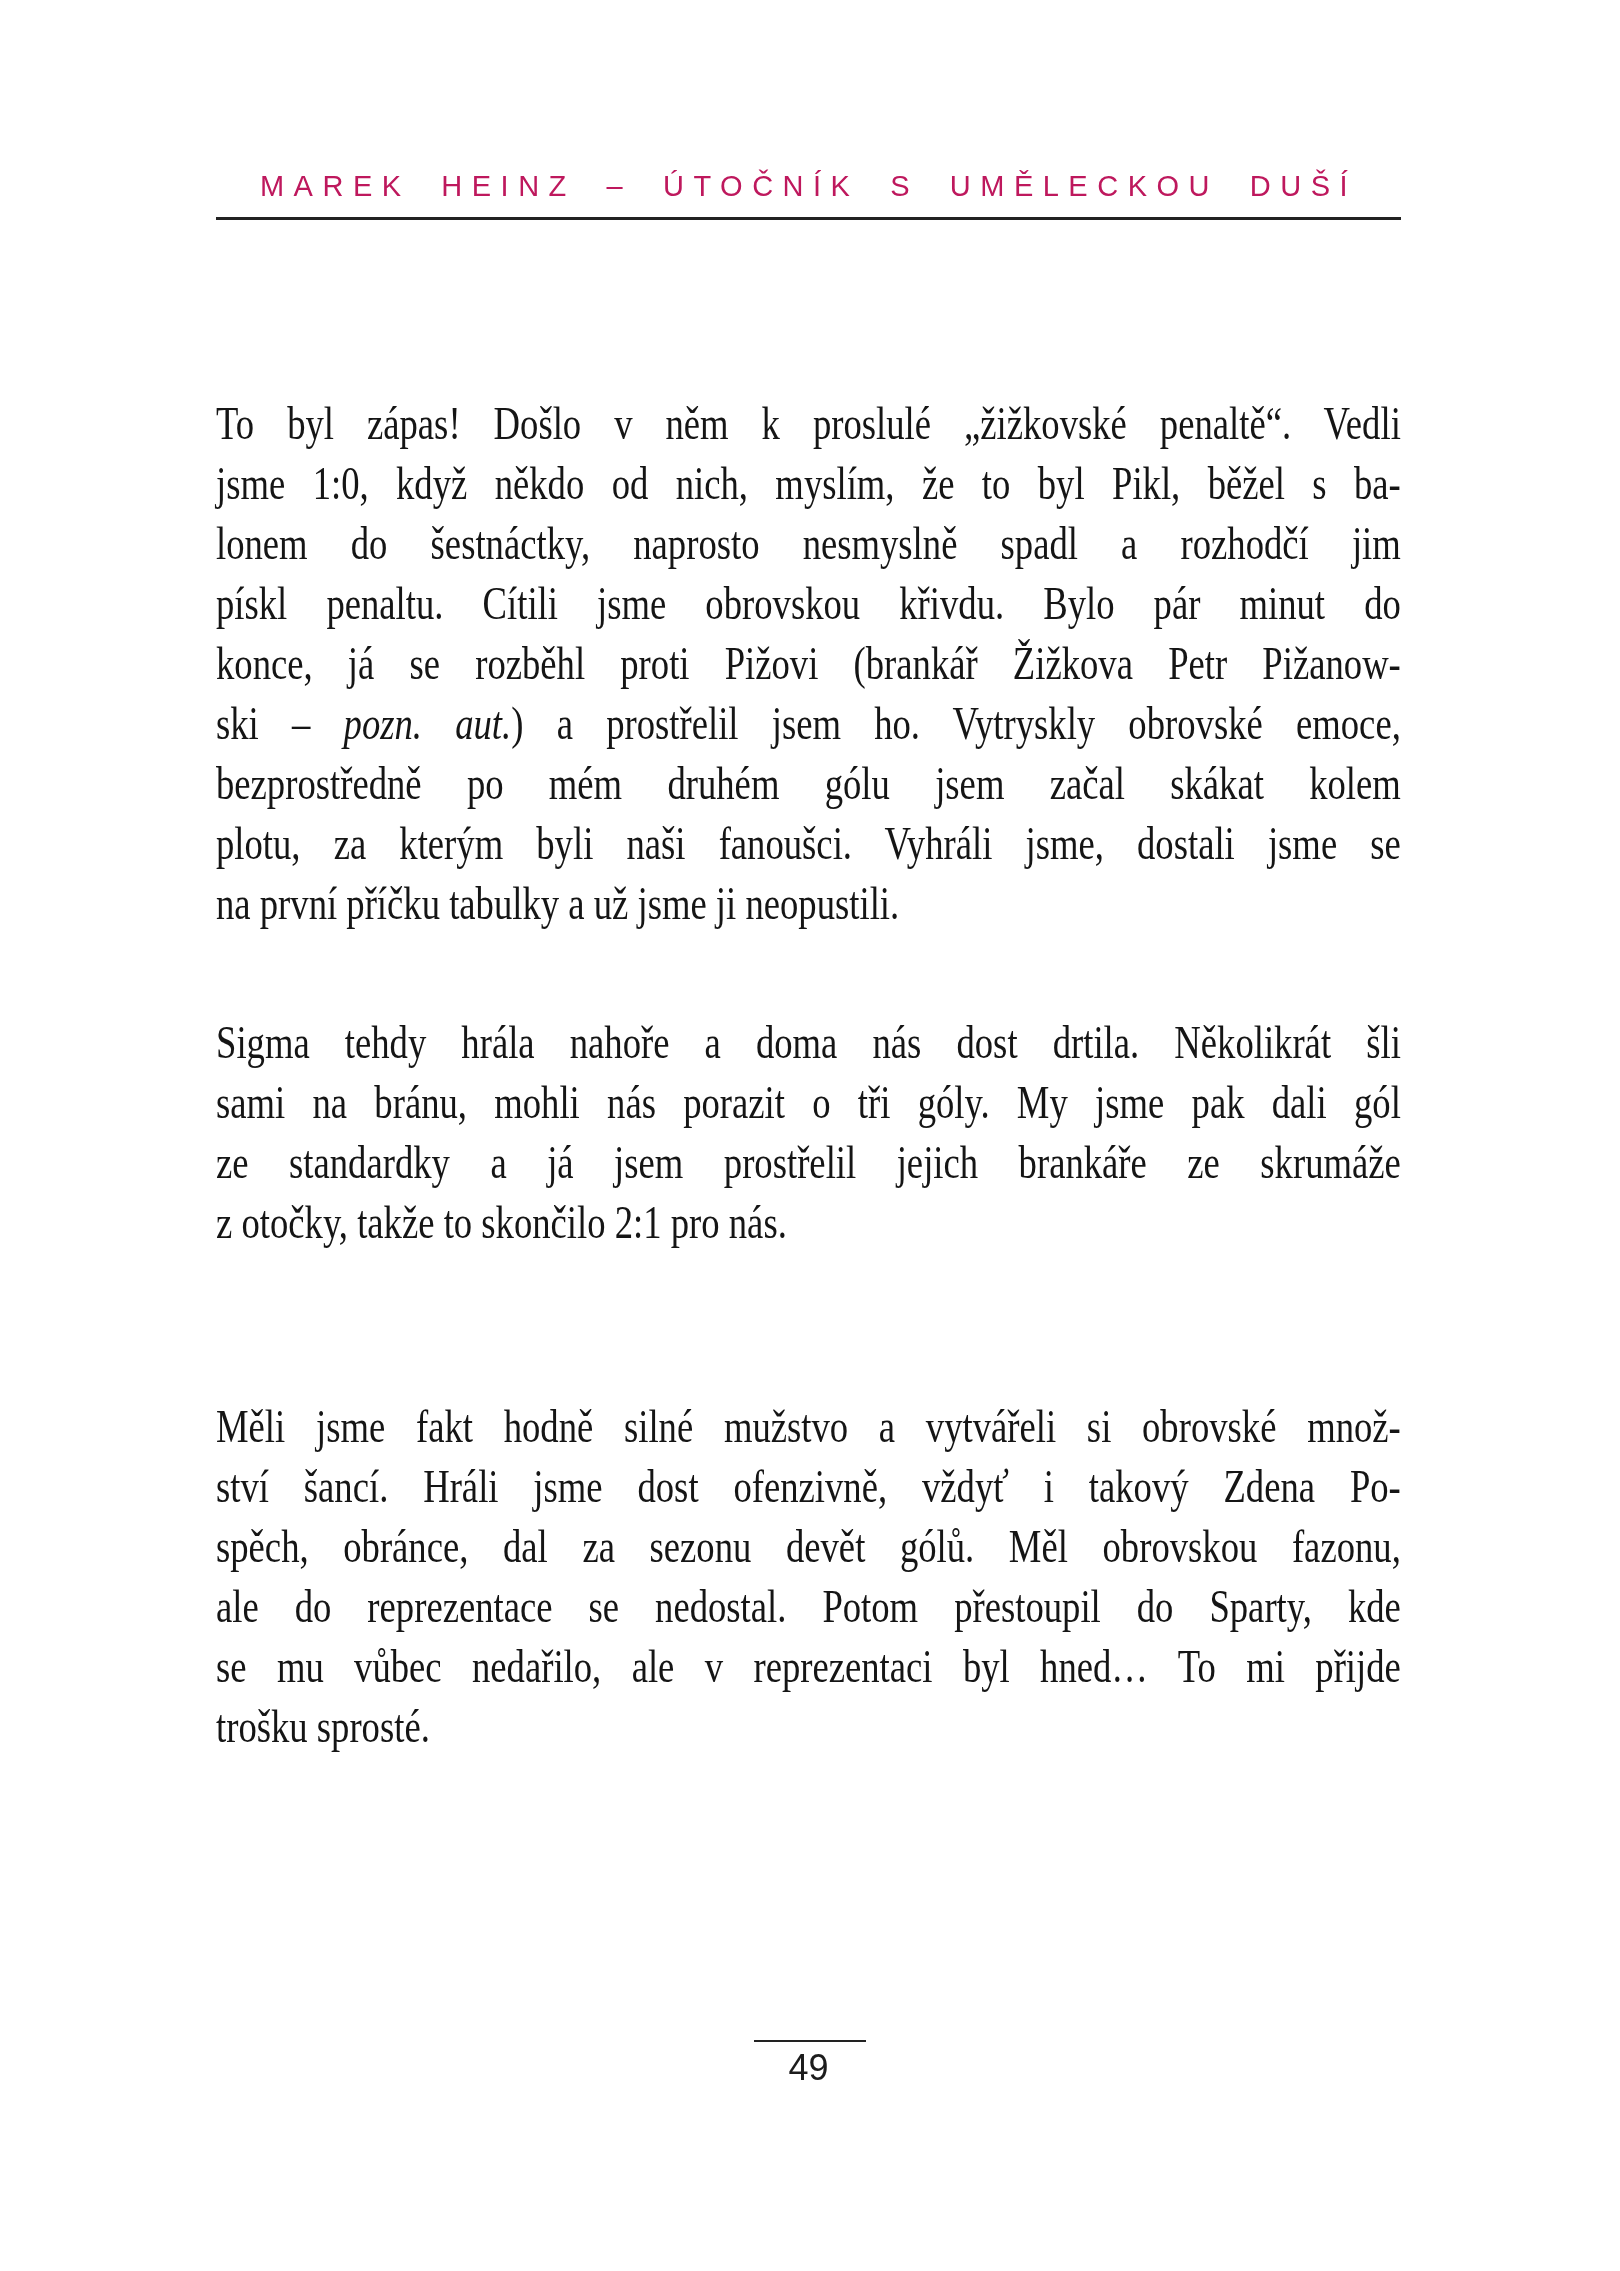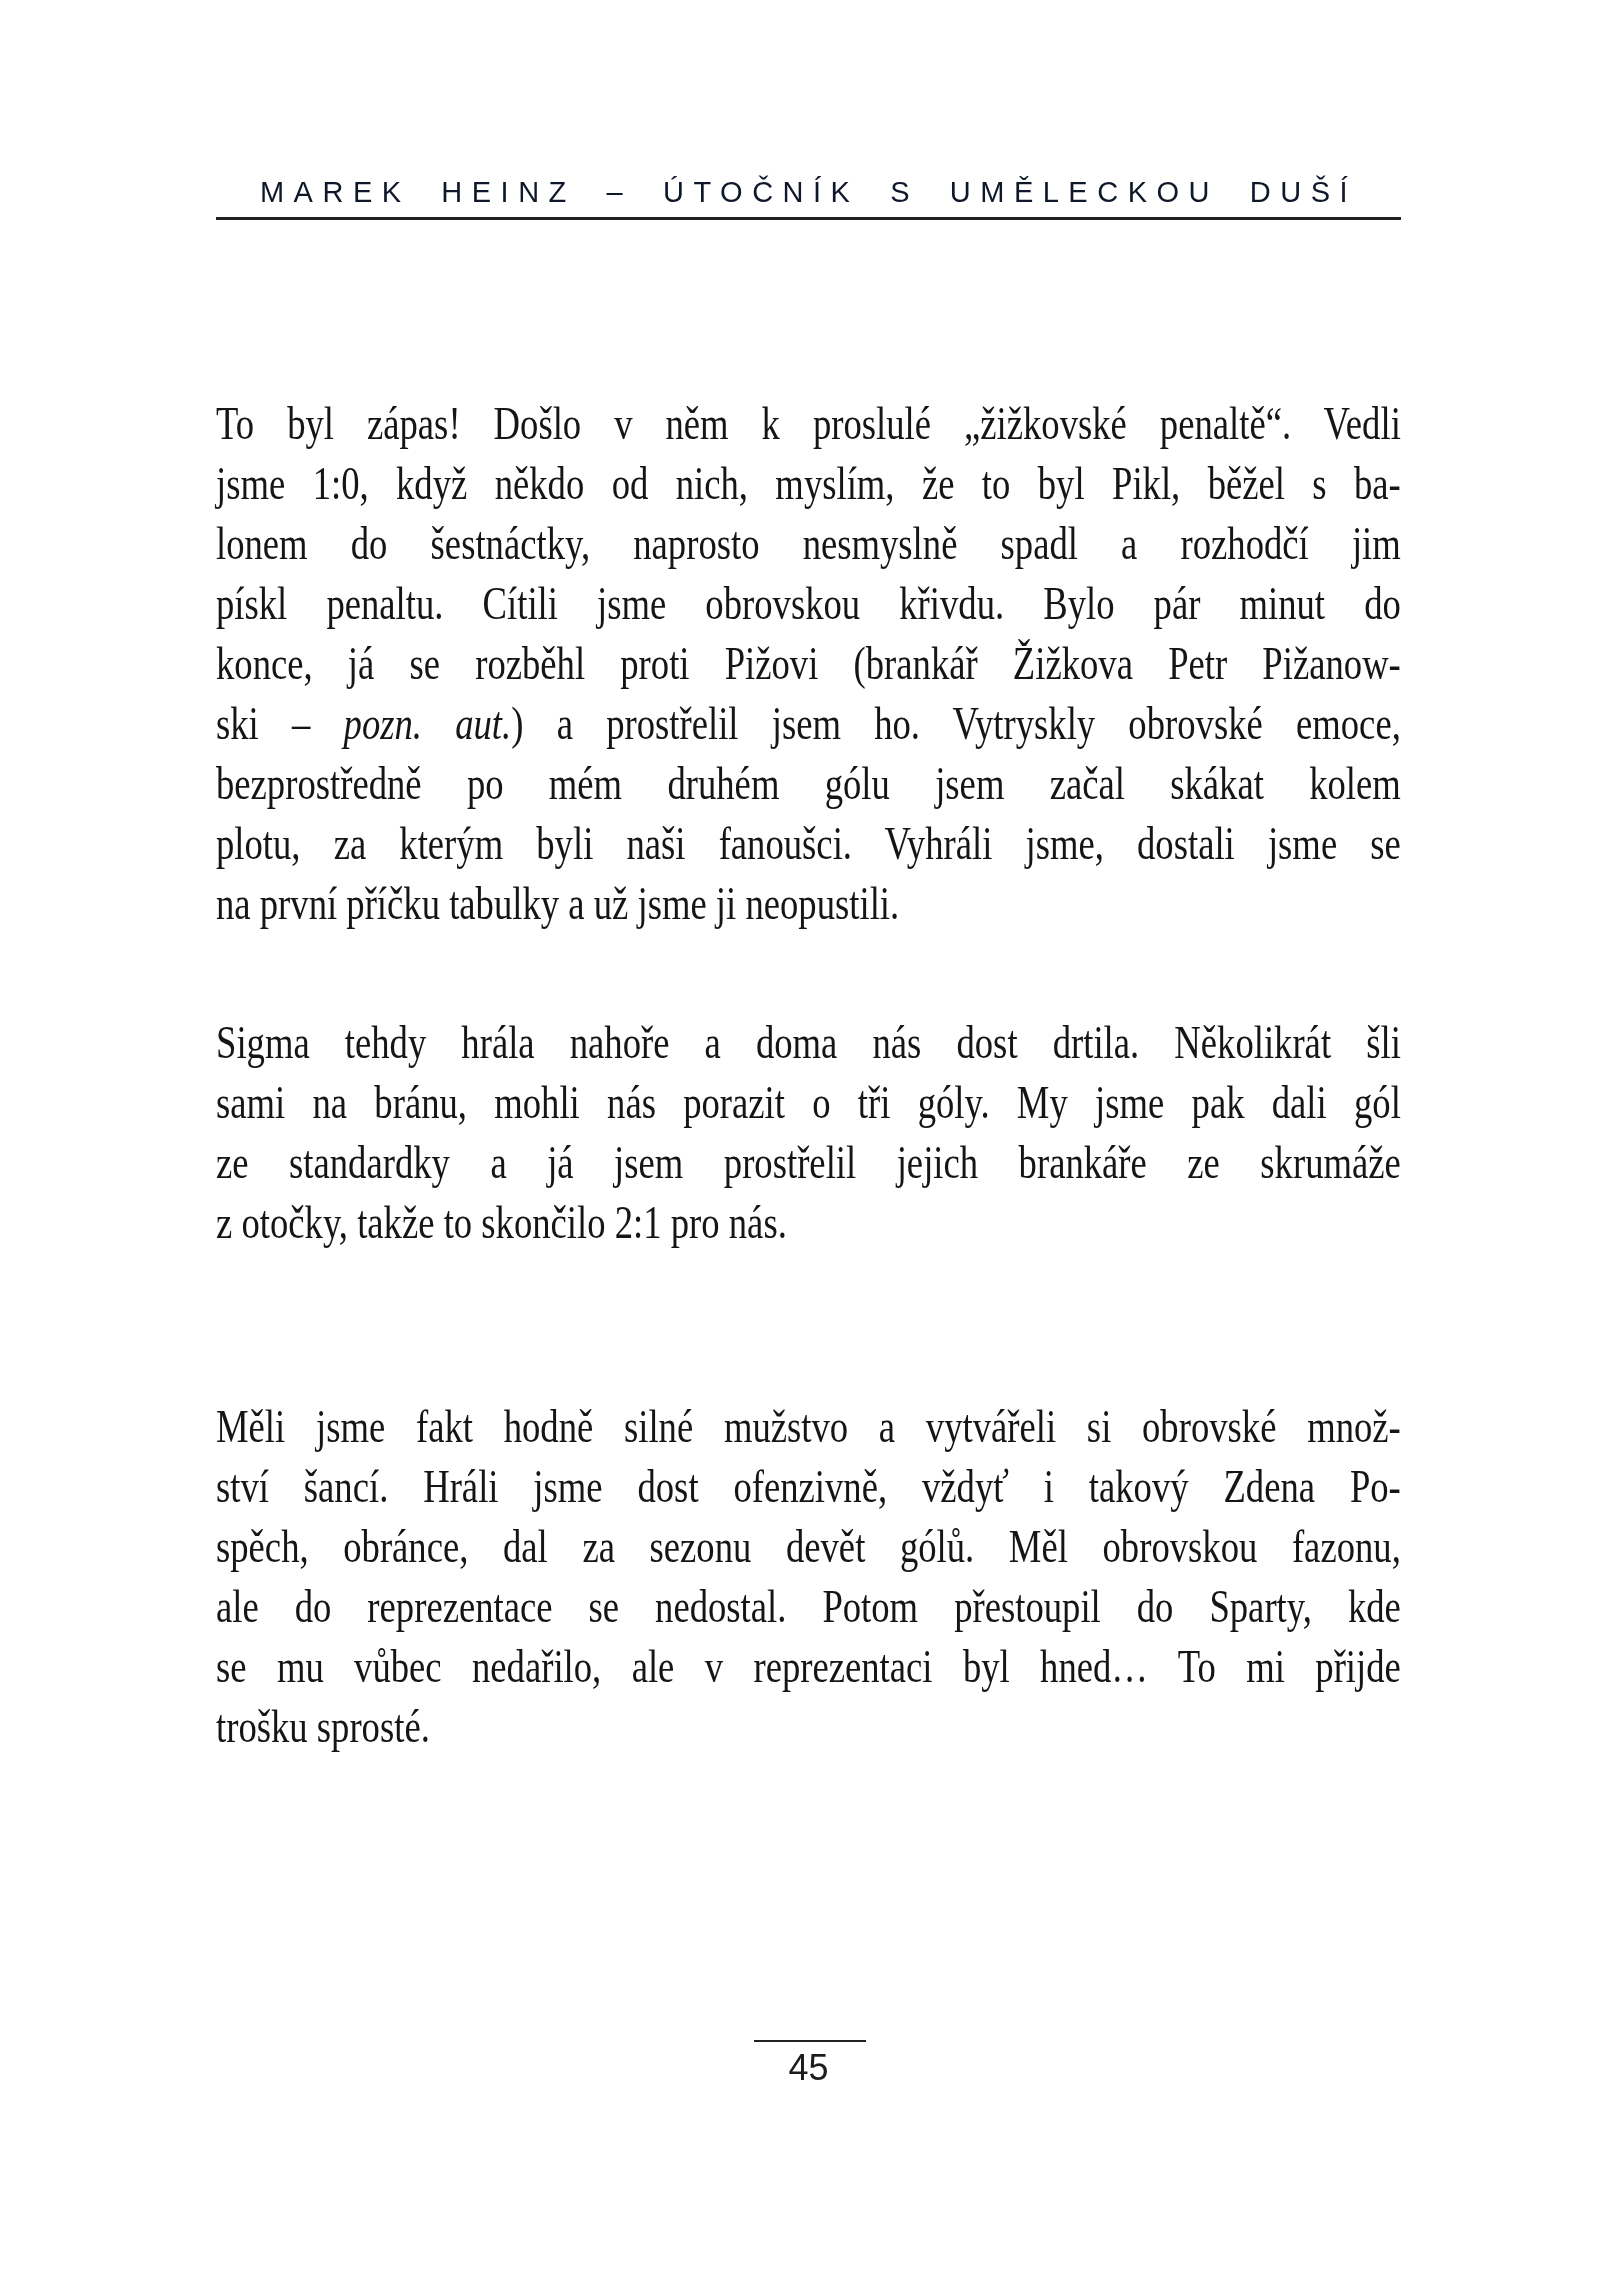--- a/index.html
+++ b/index.html
@@ -14,28 +14,28 @@
     background: #ffffff;
     overflow: hidden;
     font-family: "Liberation Serif", serif;
     color: #151515;
   }
   
   #running-header {
     position: absolute;
     left: 216px;
     width: 1185px;
-    top: 176px;
+    top: 170px;
     text-align: center;
     font-family: "Liberation Sans", sans-serif;
     font-size: 29px;
     font-weight: 400;
     letter-spacing: 9.5px;
     word-spacing: 13.2px;
-    color: #0f172a;
+    color: #be185d;
     white-space: nowrap;
   }
   #header-rule {
     position: absolute;
     left: 216px;
     width: 1185px;
     top: 217px;
     height: 2.8px;
     background: #222222;
   }
@@ -142,16 +142,16 @@
         <div class="a-line"><span>spěch, obránce, dal za sezonu devět gólů. Měl obrovskou fazonu,</span></div>
         <div class="a-line"><span>ale do reprezentace se nedostal. Potom přestoupil do Sparty, kde</span></div>
         <div class="a-line"><span>se mu vůbec nedařilo, ale v reprezentaci byl hned… To mi přijde</span></div>
         <div class="a-line final"><span>trošku sprosté.</span></div>
       </div>
   </div>
 
 
   <div id="footer-rule"></div>
 
-  <div id="page-number">45</div>
+  <div id="page-number">49</div>
 
 </div>
 
 
 </body></html>

